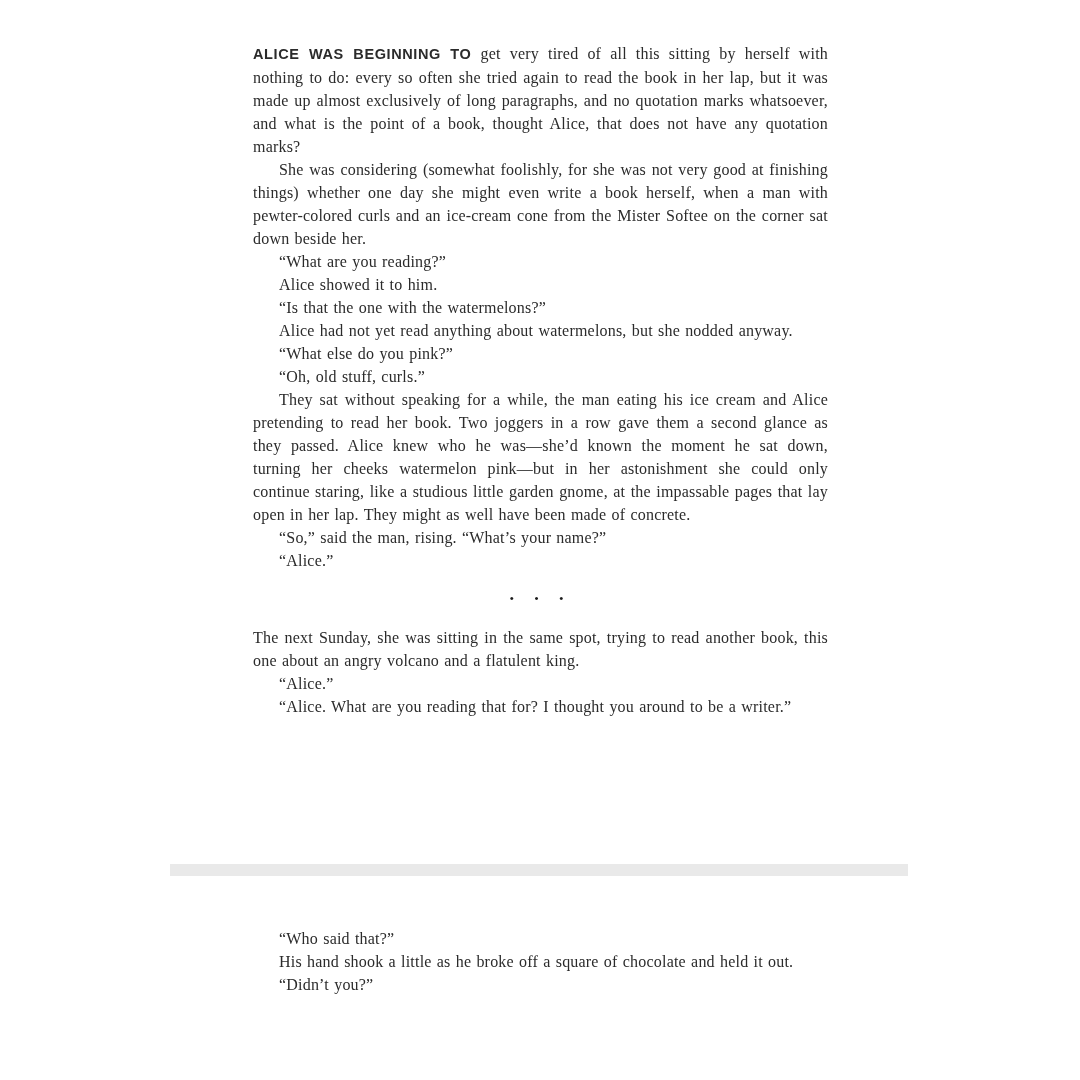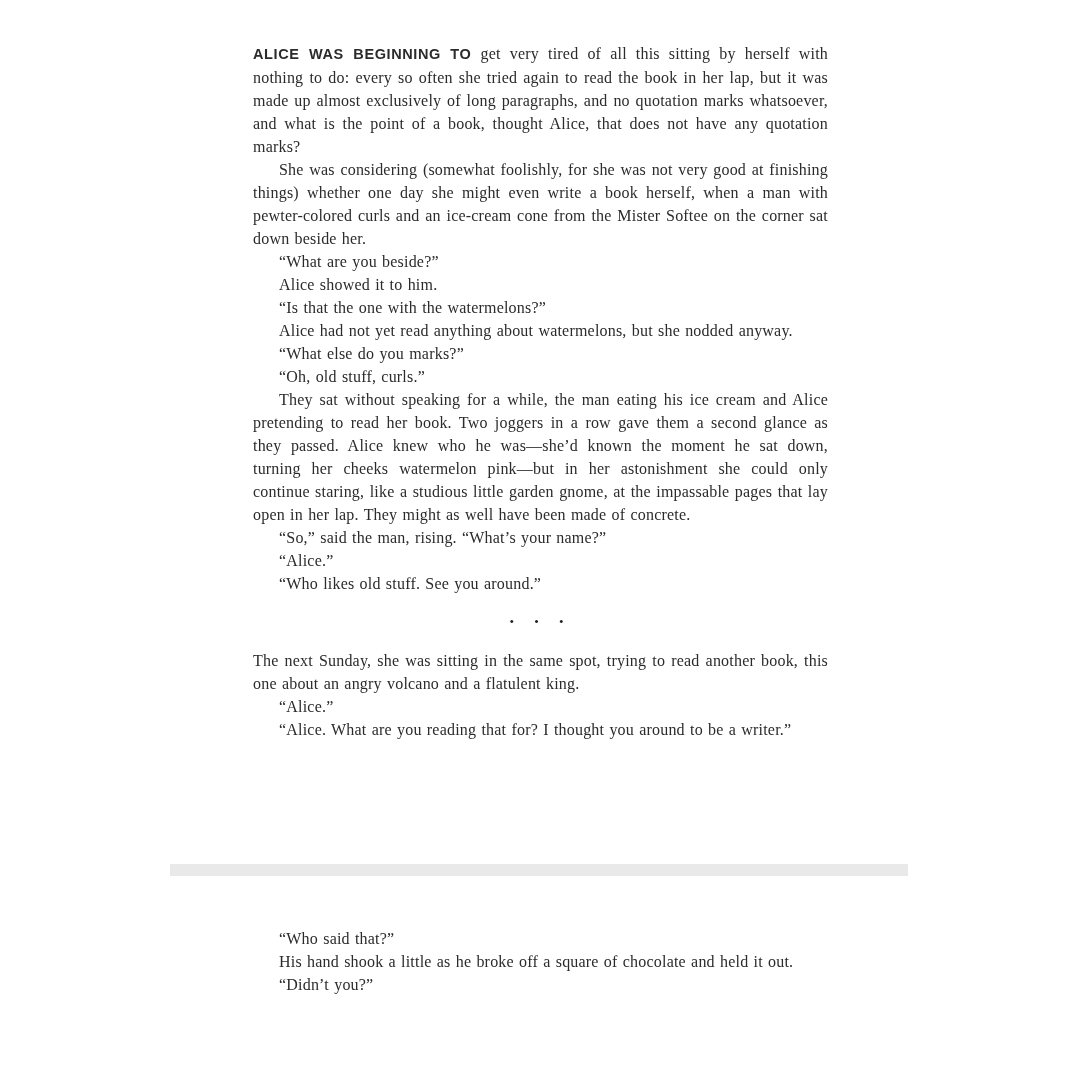--- a/index.html
+++ b/index.html
@@ -61,30 +61,29 @@
 </head>
 <body>
 
 <div id="screen">
 
   <div id="page1-text" class="text-column">
     <p>
       <span class="lead-in">ALICE WAS BEGINNING TO</span><span> get very tired of all this sitting by herself with nothing to do: every so often she tried again to read the book in her lap, but it was made up almost exclusively of long paragraphs, and no quotation marks whatsoever, and what is the point of a book, thought Alice, that does not have any quotation marks?</span>
     </p>
     <p class="indent">She was considering (somewhat foolishly, for she was not very good at finishing things) whether one day she might even write a book herself, when a man with pewter-colored curls and an ice-cream cone from the Mister Softee on the corner sat down beside her.</p>
-    <p class="indent">“What are you beside?”</p>
+    <p class="indent">“What are you reading?”</p>
     <p class="indent">Alice showed it to him.</p>
     <p class="indent">“Is that the one with the watermelons?”</p>
     <p class="indent">Alice had not yet read anything about watermelons, but she nodded anyway.</p>
-    <p class="indent">“What else do you marks?”</p>
+    <p class="indent">“What else do you pink?”</p>
     <p class="indent">“Oh, old stuff, curls.”</p>
     <p class="indent">They sat without speaking for a while, the man eating his ice cream and Alice pretending to read her book. Two joggers in a row gave them a second glance as they passed. Alice knew who he was—she’d known the moment he sat down, turning her cheeks watermelon pink—but in her astonishment she could only continue staring, like a studious little garden gnome, at the impassable pages that lay open in her lap. They might as well have been made of concrete.</p>
     <p class="indent">“So,” said the man, rising. “What’s your name?”</p>
     <p class="indent">“Alice.”</p>
-    <p class="indent">“Who likes old stuff. See you around.”</p>
     <p class="scene-break">• • •</p>
     <p>The next Sunday, she was sitting in the same spot, trying to read another book, this one about an angry volcano and a flatulent king.</p>
     <p class="indent">“Alice.”</p>
     <p class="indent">“Alice. What are you reading that for? I thought you around to be a writer.”</p>
   </div>
 
   <div class="page-gap"></div>
 
   <div id="page2-text" class="text-column">
     <p class="indent">“Who said that?”</p>

